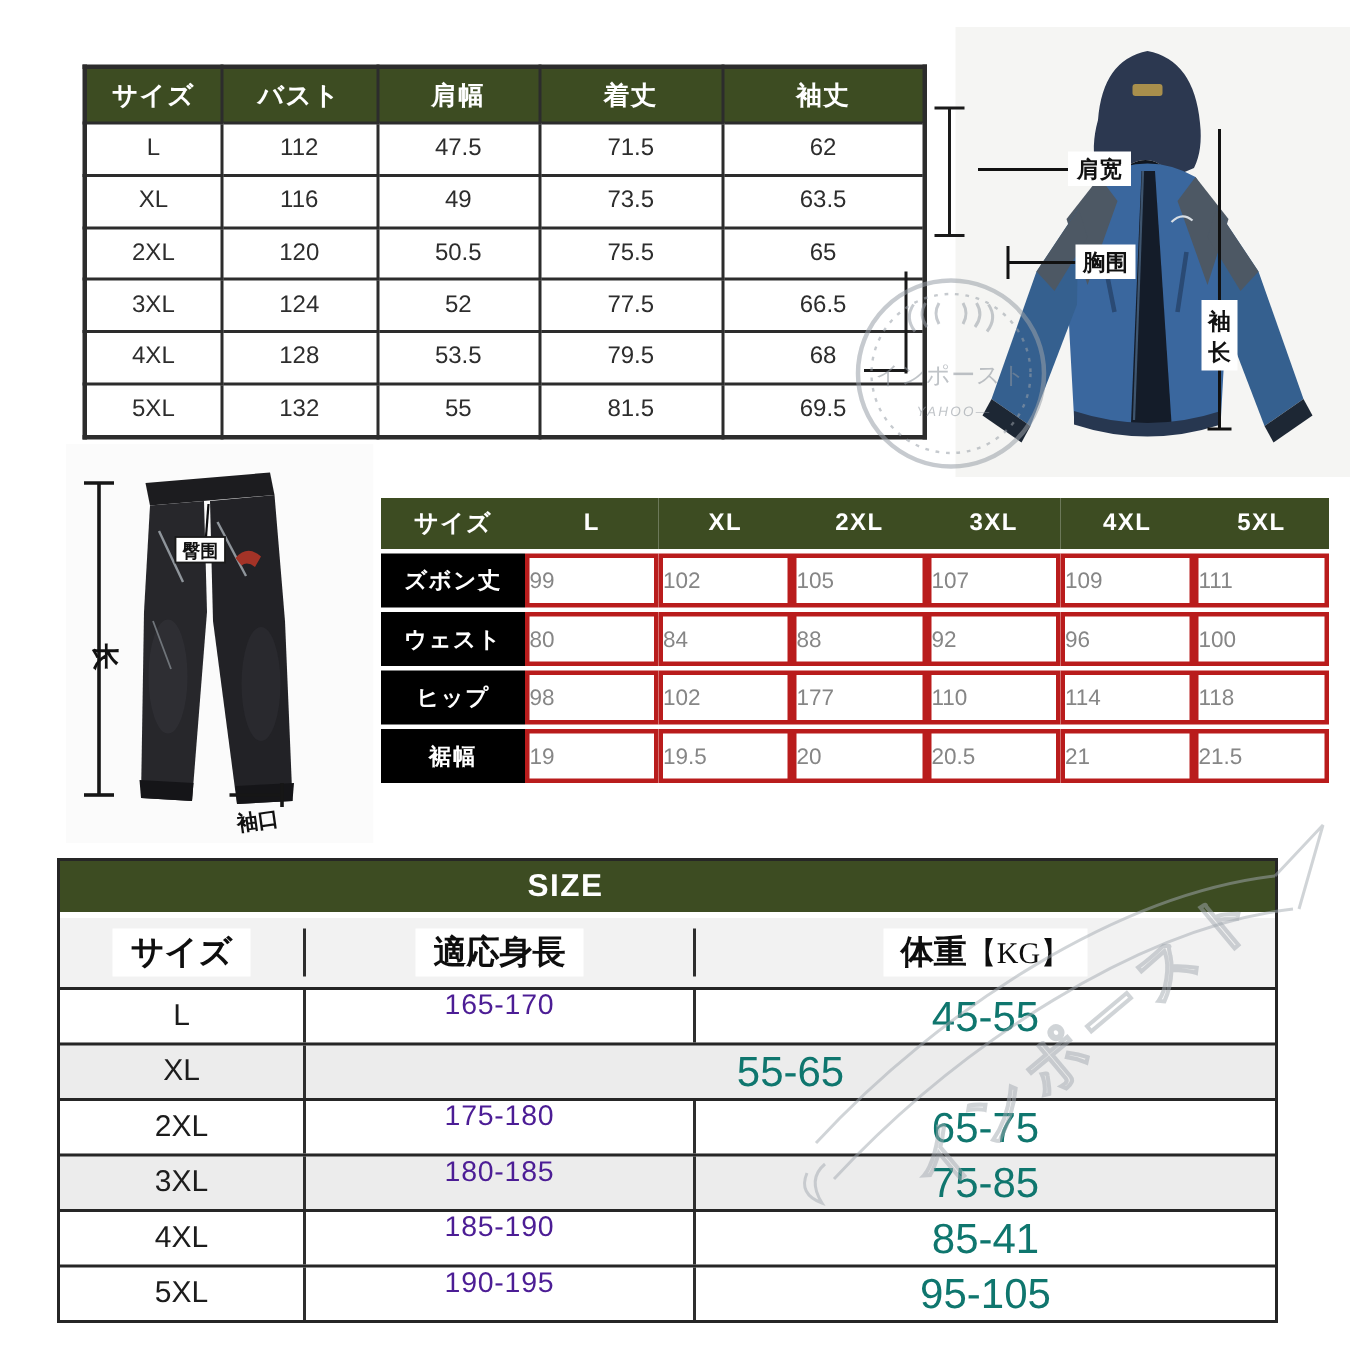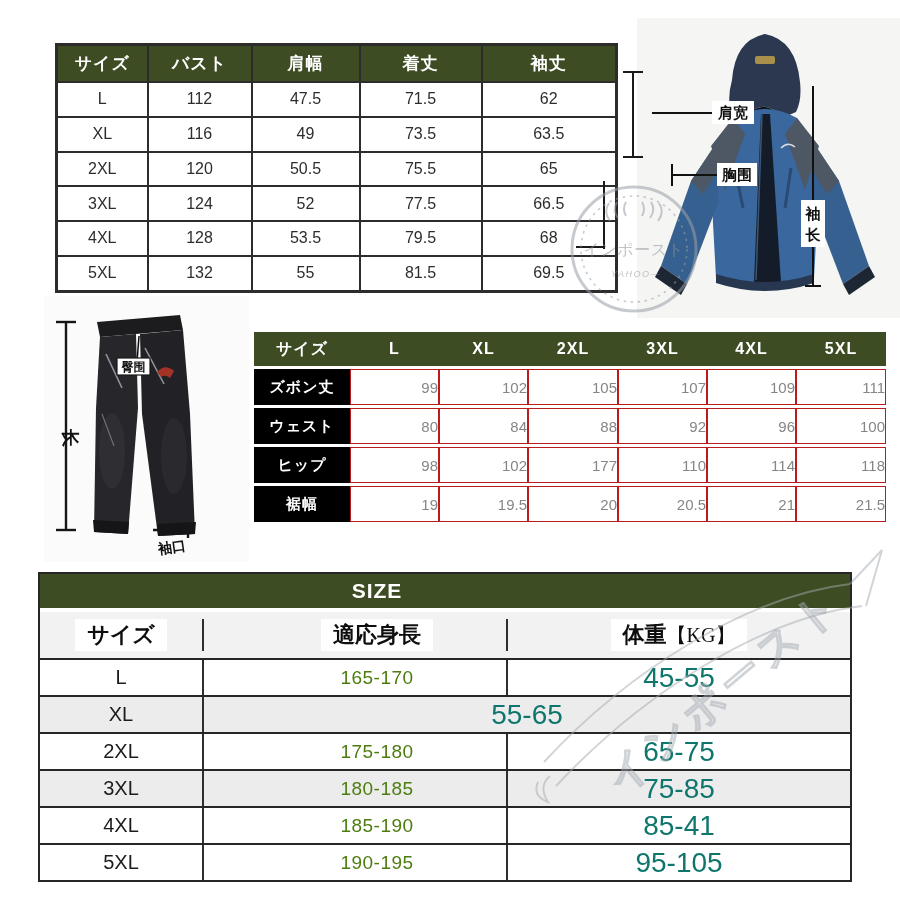--- a/index.html
+++ b/index.html
@@ -10,37 +10,37 @@
   
   .jt{position:absolute;left:55px;top:43px;width:560px;height:250px;border-collapse:collapse;table-layout:fixed;border:3px solid #2c2c2c;background:#fff;}
   .jt th,.jt td{border:2px solid #2c2c2c;text-align:center;vertical-align:middle;padding:0;}
   .jt th{background:#3d4c22;color:#fff;font-size:17px;font-weight:bold;height:35px;letter-spacing:1px;}
   .jt td{font-size:16px;color:#2d2d2d;}
 
   
   .pt{position:absolute;left:254px;top:329px;width:632px;border-collapse:separate;border-spacing:0 3px;table-layout:fixed;}
   .pt th{background:#3d4c22;color:#fff;font-size:16px;font-weight:bold;height:34px;padding:0;letter-spacing:1px;}
   .pt td.lbl{background:#000000;color:#fff;font-size:15px;font-weight:bold;height:36px;text-align:center;padding:0;letter-spacing:1px;}
-  .pt td.val{background:#fff;border:1px solid #b91c1c;color:#868686;font-size:15px;text-align:right;padding:0;}
+  .pt td.val{background:#fff;border:3px solid #b91c1c;color:#868686;font-size:15px;text-align:left;padding:0;}
 
   
   .st{position:absolute;left:38px;top:572px;width:810px;border:2px solid #262626;background:#fff;z-index:1;}
   .st-title{height:34px;background:#3d4c22;display:flex;align-items:center;justify-content:center;}
   .st-title span{color:#fff;font-weight:bold;font-size:21px;letter-spacing:1px;transform:translateX(-68px);}
   .st-gap{height:4px;background:#fff;}
   .st-head{height:46px;background:#f2f2f2;display:flex;align-items:center;}
   .st-row{height:35px;display:flex;align-items:stretch;border-top:2px solid #262626;}
   .stc1{width:162px;border-right:2px solid #2e2e2e;display:flex;align-items:center;justify-content:center;}
-  .stc2{width:258px;border-right:2px solid #2e2e2e;display:flex;align-items:center;justify-content:center;margin-left:44px;}
+  .stc2{width:258px;border-right:2px solid #2e2e2e;display:flex;align-items:flex-start;justify-content:center;}
   .stc3{flex:1;display:flex;align-items:center;justify-content:center;}
   .shade{background:#ececec;}
   .hl{background:#fff;font-weight:bold;font-size:22px;color:#0e0e0e;padding:1px 12px;}
   .w-unit{font-family:"Liberation Serif",serif;font-size:20px;font-weight:normal;}
   .sv{font-size:20px;color:#1c1c1c;}
-  .hv{font-size:19px;color:#4d7c0f;letter-spacing:0.5px;}
+  .hv{font-size:19px;color:#4c1d95;letter-spacing:0.5px;}
   .wv{font-family:Liberation Sans, sans-serif;font-size:28px;color:#0f766e;}
 
   
   .jacket-svg{left:615px;top:18px;z-index:2;}
   .pants-svg{left:44px;top:296px;z-index:2;}
   .stamp-svg{left:566px;top:181px;z-index:6;}
   .diag-svg{left:532px;top:544px;z-index:6;}
   .lineB-v{left:603px;top:181px;width:2px;height:68px;background:#1a1a1a;z-index:3;}
   .lineB-h{left:576px;top:246px;width:29px;height:2px;background:#1a1a1a;z-index:3;}
   svg text{font-family:"Liberation Sans",sans-serif;}

